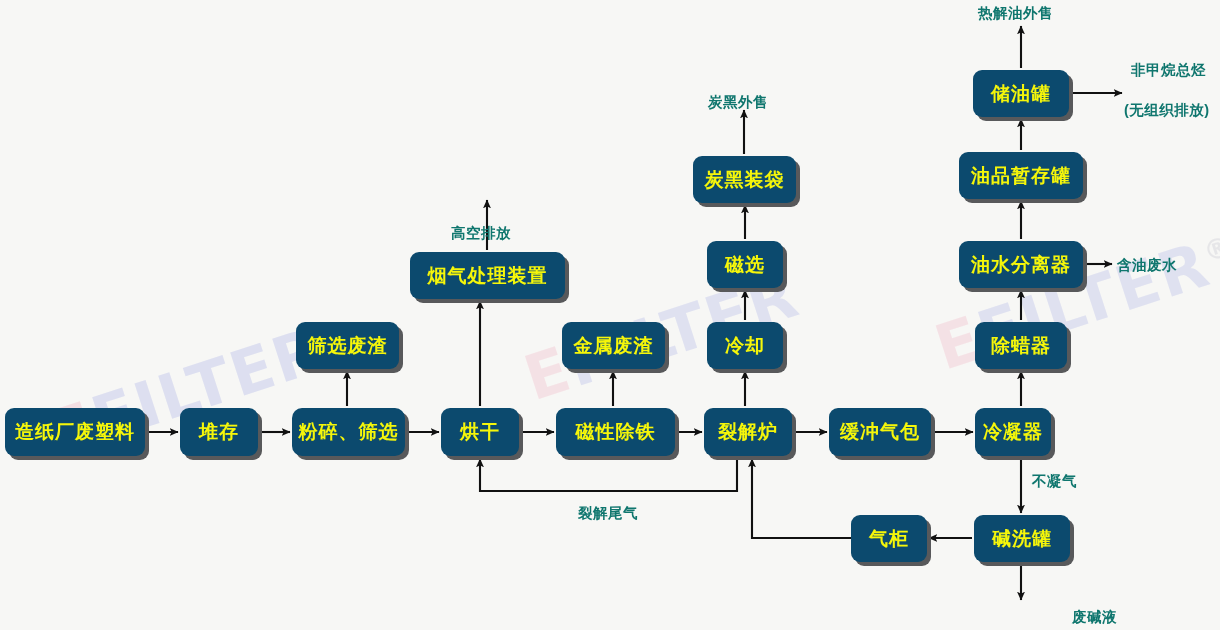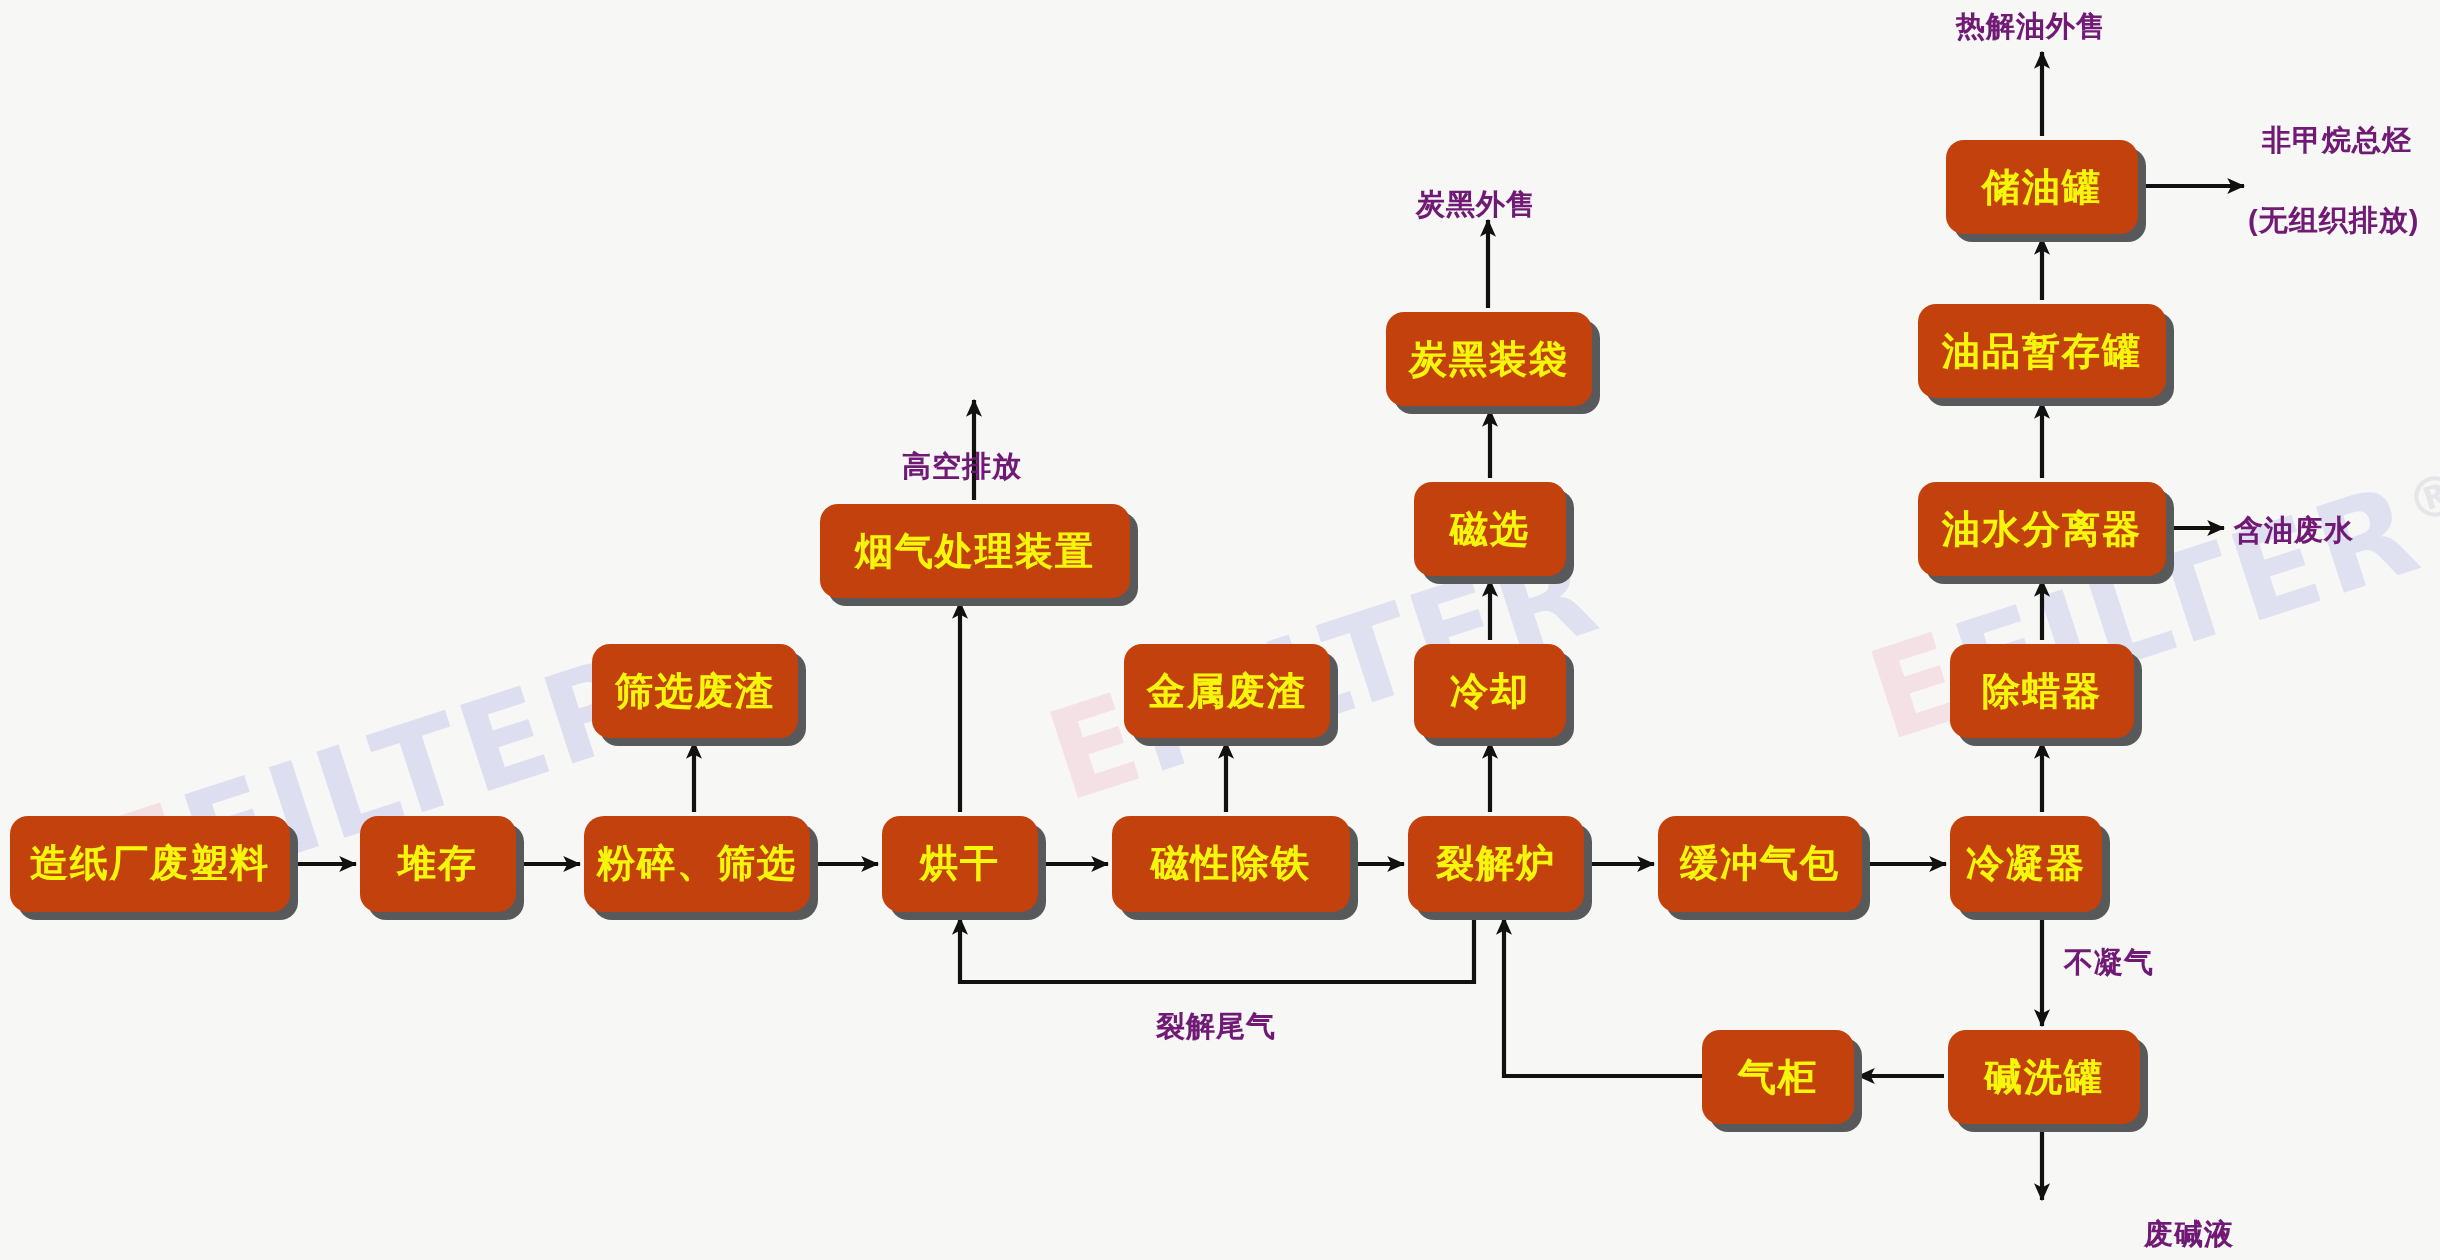--- a/index.html
+++ b/index.html
@@ -21,36 +21,36 @@
     transform:rotate(-18deg);
     white-space:nowrap;
   }
   .wm .b{color:#c9cdec;}
   .wm .p{color:#f3cdd6;}
   .wm .r{font-size:.45em;vertical-align:super;color:#d7d7dd;}
 
   .node{
     position:absolute;
     box-sizing:border-box;
-    background:#c2410c;
+    background:#0c4a6e;
     border-radius:9px;
     color:#f5f60a;
     display:flex;
     align-items:center;
     justify-content:center;
     font-size:19px;
     font-weight:bold;
     letter-spacing:1px;
     box-shadow:4px 4px 0 0 #58595b;
     white-space:nowrap;
     z-index:3;
   }
   .lbl{
     position:absolute;
-    color:#701a75;
+    color:#0f766e;
     font-size:14.5px;
     font-weight:bold;
     white-space:nowrap;
     letter-spacing:.5px;
     z-index:3;
   }
   svg#wires{position:absolute;left:0;top:0;width:1220px;height:630px;z-index:1;}
 </style>
 </head>
 <body>

